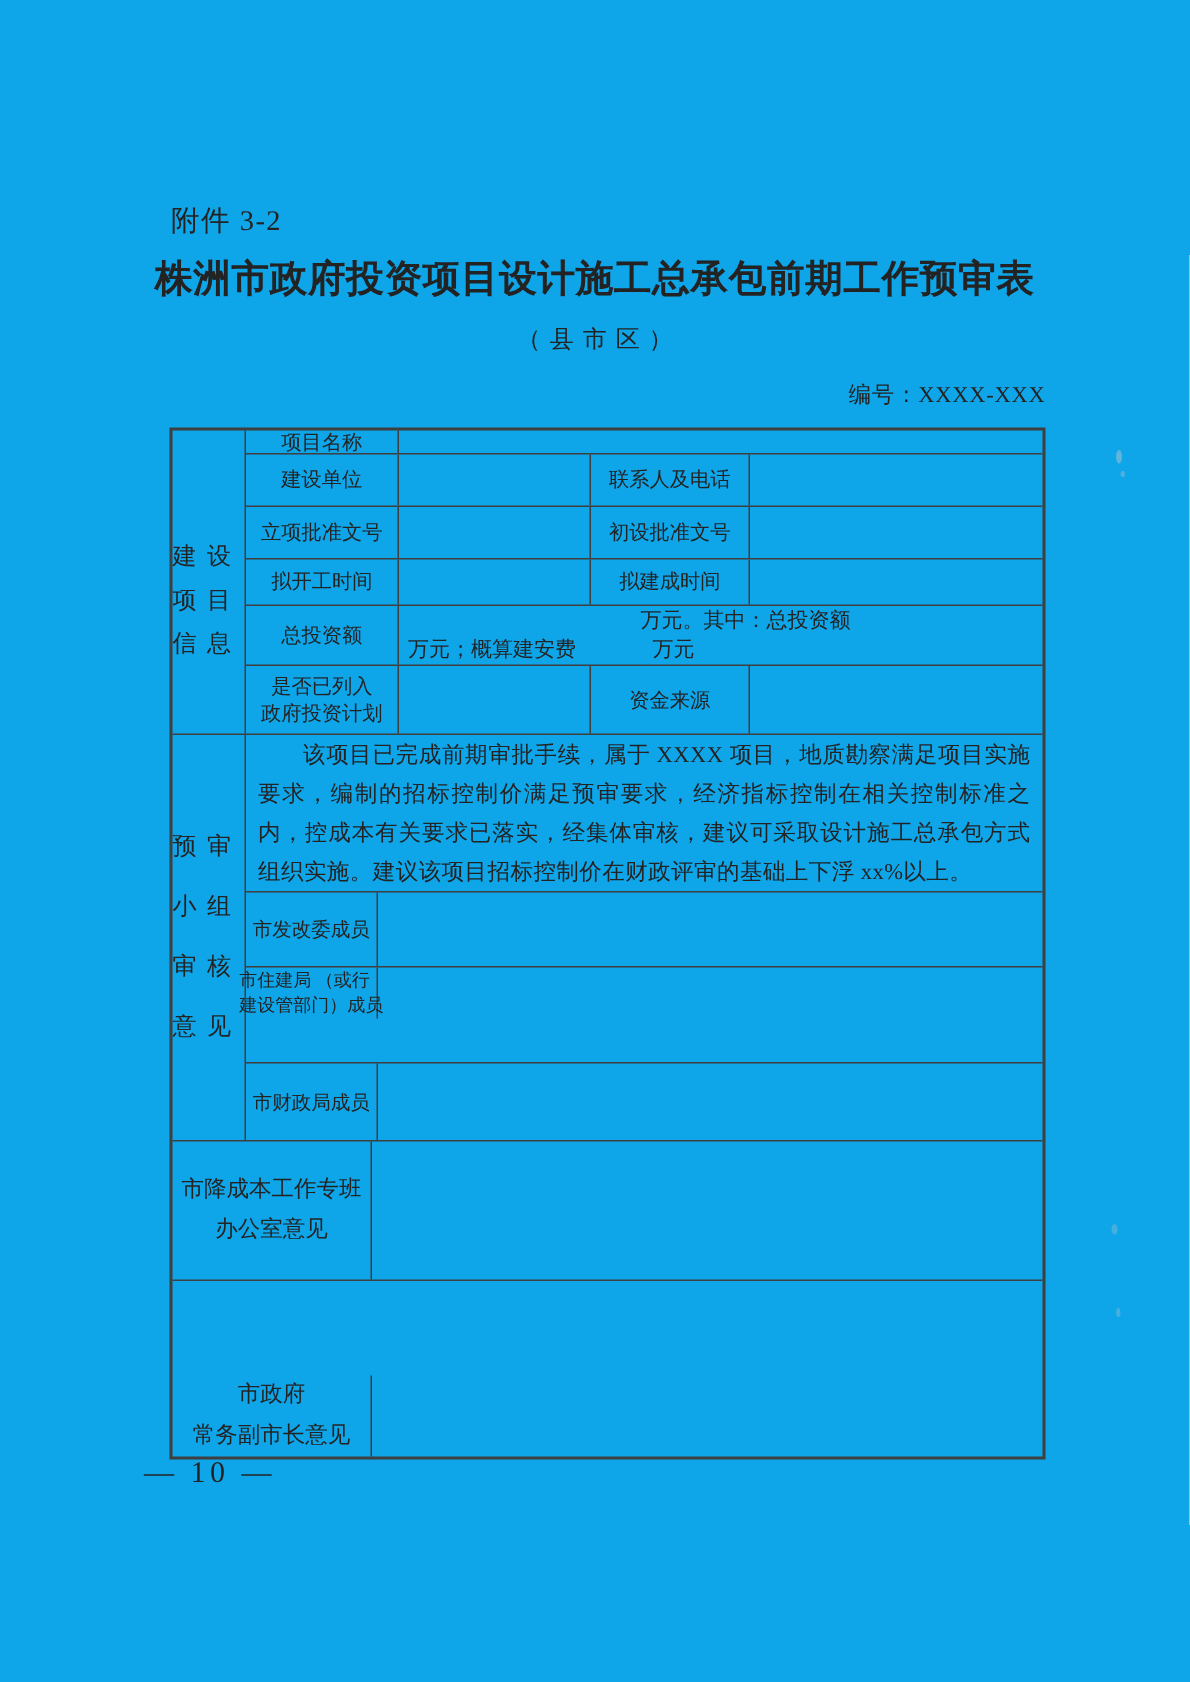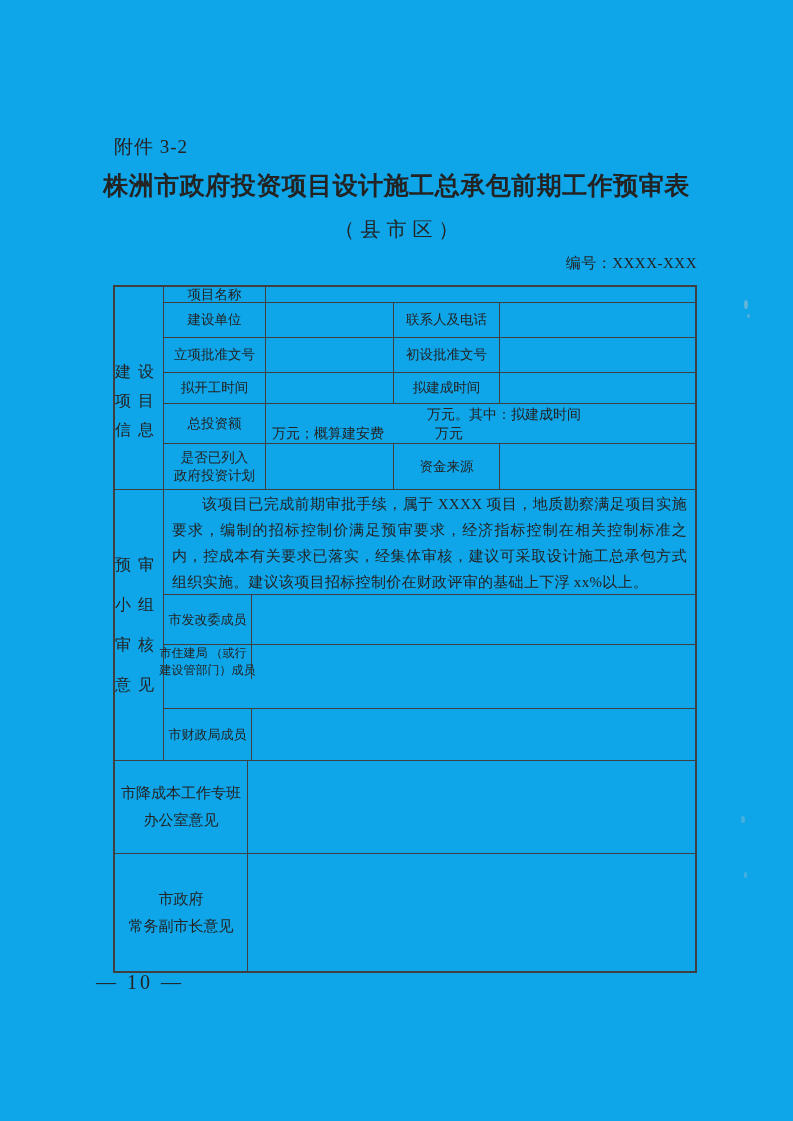--- a/index.html
+++ b/index.html
@@ -20,41 +20,41 @@
     position:absolute;left:114px;top:134px;
     font-size:19px;letter-spacing:1px;
   }
   .title{
     position:absolute;left:0;top:169px;width:100%;
     text-align:center;font-size:25px;font-weight:700;
     letter-spacing:0.5px;
   }
   .subtitle{
     position:absolute;left:0;top:216px;width:100%;
-    text-align:center;font-size:20px;letter-spacing:6px;padding-left:6px;
+    text-align:center;font-size:16px;letter-spacing:6px;padding-left:6px;
     box-sizing:border-box;
   }
   .docno{
     position:absolute;right:96px;top:254px;
     font-size:15px;letter-spacing:0.5px;
   }
   .pageno{
     position:absolute;left:96px;top:971px;
     font-size:20px;letter-spacing:3px;text-align:right;
   }
 
   
   .tbl{
     position:absolute;left:113px;top:285px;width:584px;
     border:2px solid var(--line);
     box-sizing:border-box;
     font-size:13.5px;
   }
   .sec{display:flex;border-bottom:1px solid var(--line);box-sizing:border-box;}
-  .sec:last-child{border-bottom:none;}
+  .sec:last-child{border-bottom:none;align-items:flex-end;}
   .sideA{
     width:49px;flex:none;border-right:1px solid var(--line);
     display:flex;flex-direction:column;justify-content:center;
     box-sizing:border-box;
   }
   .sideA div{font-size:16px;letter-spacing:7px;margin-right:-7px;line-height:1;}
   .s1 .sideA{gap:13px;padding-top:26px;}
   .s2 .sideA{gap:24px;}
   .gridcol{flex:1;display:flex;flex-direction:column;min-width:0;}
   .tr{display:flex;border-bottom:1px solid var(--line);box-sizing:border-box;}
@@ -136,21 +136,21 @@
         </div>
         <div class="tr r4">
           <div class="c cB">拟开工时间</div>
           <div class="c cC"></div>
           <div class="c cD">拟建成时间</div>
           <div class="c last"></div>
         </div>
         <div class="tr r5">
           <div class="c cB">总投资额</div>
           <div class="invest">
-            <div class="l1">万元。其中：拟建成时间</div>
+            <div class="l1">万元。其中：总投资额</div>
             <div class="l2">
               <span>万元；概算建安费</span><span class="sp">万元</span>
             </div>
           </div>
         </div>
         <div class="tr r6 nb">
           <div class="c cB">
             <div>
               <div>是否已列入</div>
               <div>政府投资计划</div>

